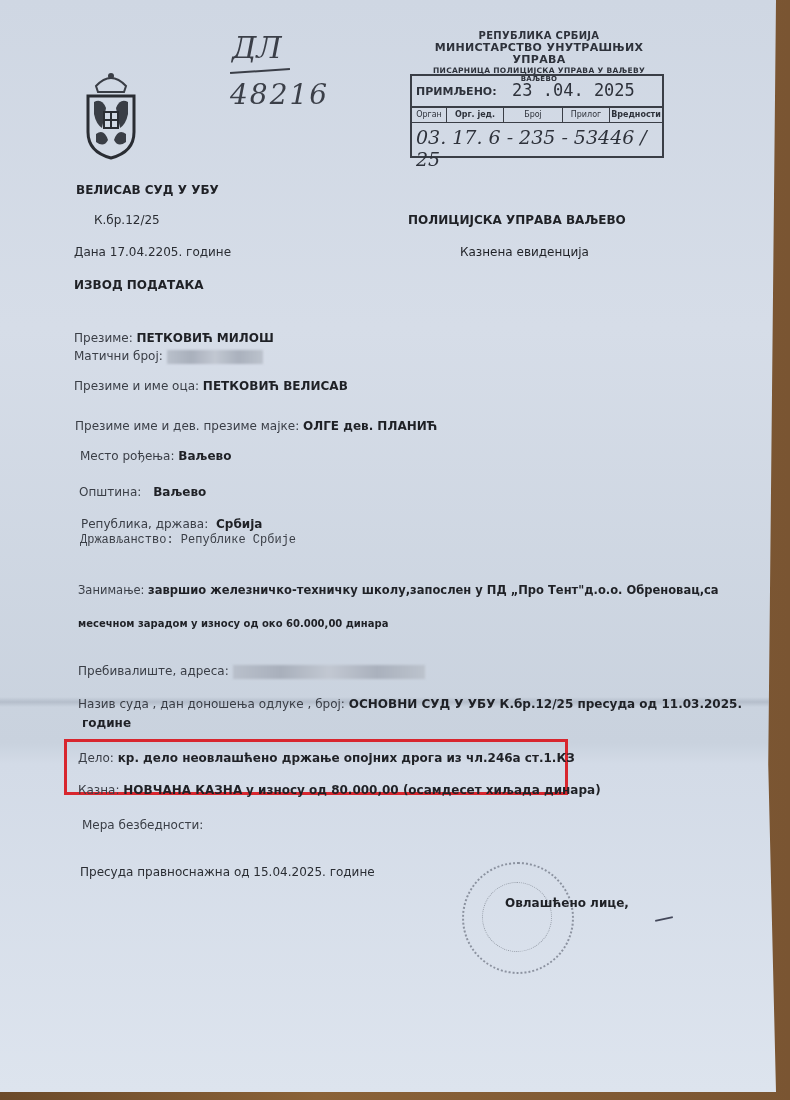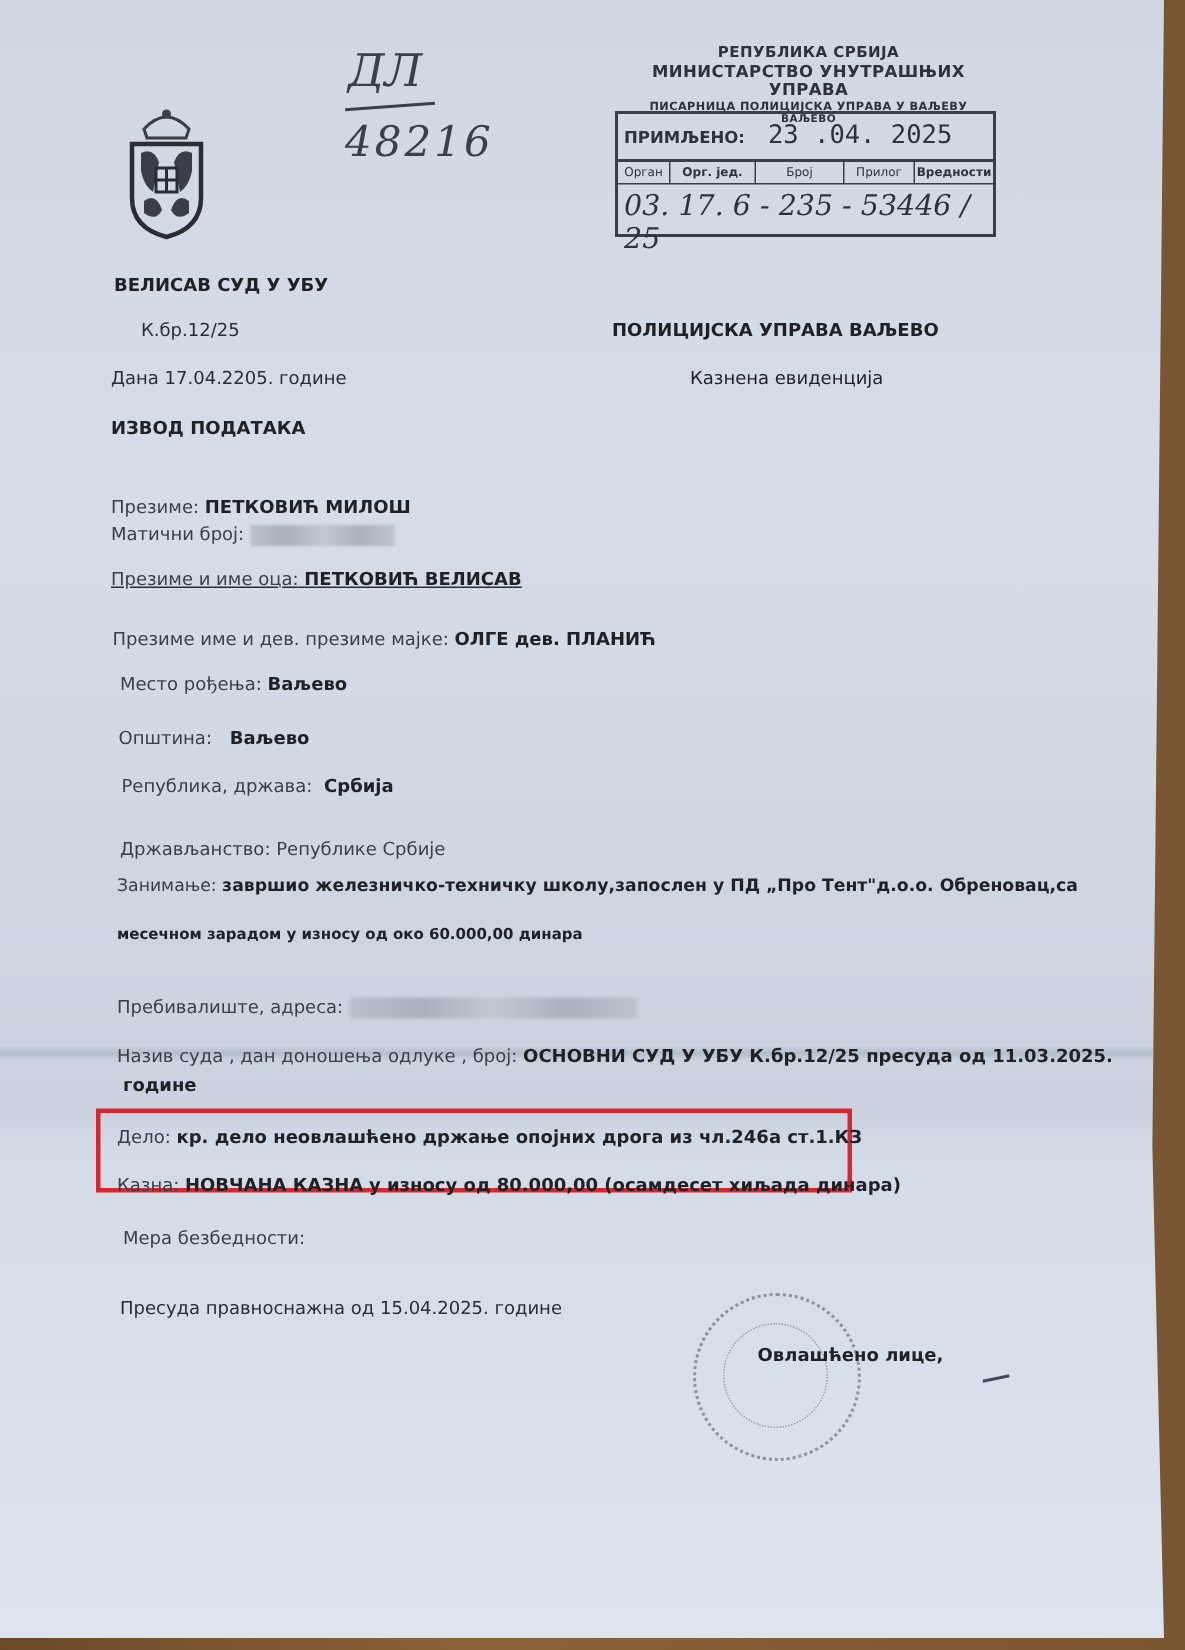--- a/index.html
+++ b/index.html
@@ -88,41 +88,41 @@
   <div class="t b" style="left:460px;top:245px;font-weight:normal;">Казнена евиденција</div>
 
   <div class="t" style="left:74px;top:331px;">
     <span class="lbl">Презиме:</span>
     <span class="b">ПЕТКОВИЋ МИЛОШ</span>
   </div>
   <div class="t" style="left:74px;top:349px;">
     <span class="lbl">Матични број:</span>
     <span class="blur" style="width:96px;"></span>
   </div>
-  <div class="t" style="left:74px;top:379px;text-decoration:underline;">
+  <div class="t" style="left:74px;top:379px;">
     <span class="lbl">Презиме и име оца:</span>
     <span class="b">ПЕТКОВИЋ ВЕЛИСАВ</span>
   </div>
   <div class="t" style="left:75px;top:419px;">
     <span class="lbl">Презиме име и дев. презиме мајке:</span>
     <span class="b">ОЛГЕ дев. ПЛАНИЋ</span>
   </div>
   <div class="t" style="left:80px;top:449px;">
     <span class="lbl">Место рођења:</span>
     <span class="b">Ваљево</span>
   </div>
   <div class="t" style="left:79px;top:485px;">
     <span class="lbl">Општина:</span>
     <span class="b" style="margin-left:8px;">Ваљево</span>
   </div>
   <div class="t" style="left:81px;top:517px;">
     <span class="lbl">Република, држава:</span>
     <span class="b" style="margin-left:4px;">Србија</span>
   </div>
-  <div class="t" style="left:80px;top:559px;">
+  <div class="t" style="left:80px;top:533px;font-family:Liberation Mono, monospace;">
     <span class="lbl">Држављанство:</span>
     <span class="lbl">Републике Србије</span>
   </div>
   <div class="t" style="left:78px;top:583px;font-size:11.5px;">
     <span class="lbl">Занимање:</span>
     <span class="b">завршио железничко-техничку школу,запослен у ПД „Про Тент"д.о.о. Обреновац,са</span>
   </div>
   <div class="t b" style="left:78px;top:618px;font-size:10px;">месечном зарадом у износу од око 60.000,00 динара</div>
 
   <div class="t" style="left:78px;top:664px;">

